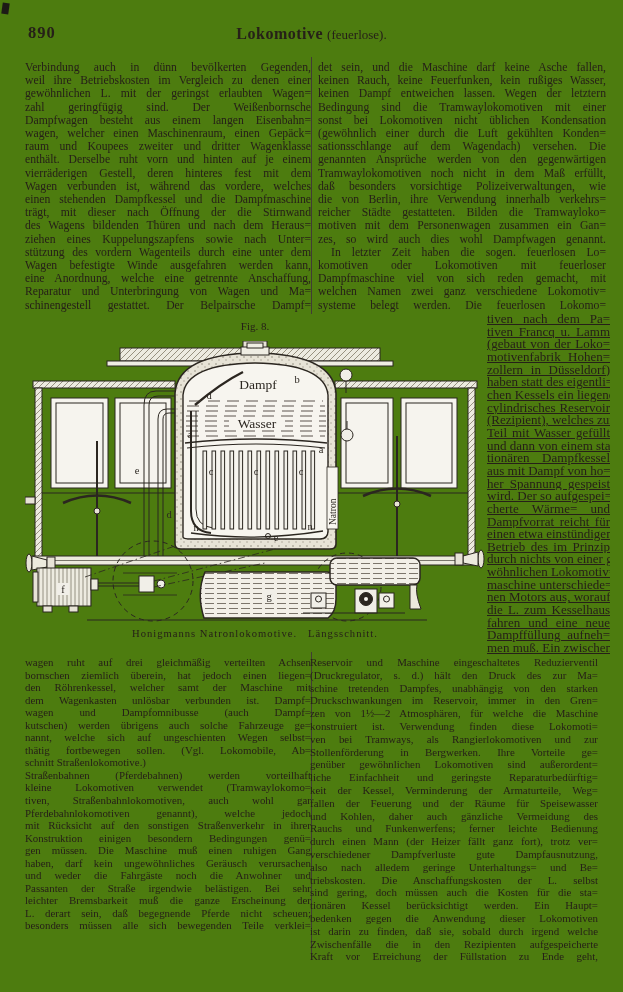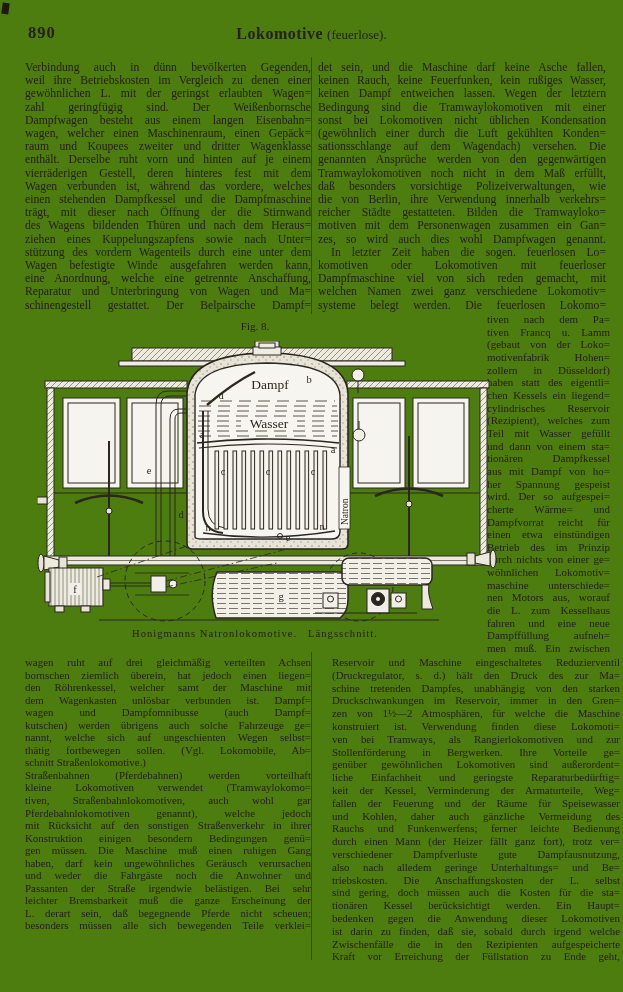--- a/index.html
+++ b/index.html
@@ -12,25 +12,25 @@
   .htitle .paren{font-size:13px;font-weight:normal;}
   .divider{position:absolute;width:1px;background:#413c34;}
   #div-top{left:311px;top:57px;height:257px;}
   #div-bottom{left:311px;top:652px;height:308px;}
   .col{position:absolute;}
   .tline{text-align:justify;text-align-last:justify;overflow:hidden;white-space:nowrap;}
   .endline{text-align-last:left;}
   .indent{padding-left:13px;}
   #left-top{left:25px;top:61px;width:286px;font-size:11.7px;line-height:13.2px;}
   #right-top{left:318px;top:61px;width:288px;font-size:11.7px;line-height:13.2px;}
-  #side-narrow{left:487px;top:313px;width:123px;font-size:11px;line-height:12.65px;}
+  #side-narrow{left:487px;top:313px;width:123px;font-size:13px;line-height:12.65px;text-decoration:underline;}
   #left-bottom{left:25px;top:656px;width:286px;font-size:10.9px;line-height:12.55px;}
-  #right-bottom{left:332px;top:656px;width:288px;font-size:10.9px;line-height:12.8px;}
+  #right-bottom{left:310px;top:656px;width:288px;font-size:10.9px;line-height:12.8px;}
   .figlabel{position:absolute;left:25px;top:320px;width:460px;text-align:center;font-size:11px;}
-  .figwrap{position:absolute;left:37px;top:341px;width:460px;height:283px;}
+  .figwrap{position:absolute;left:25px;top:341px;width:460px;height:283px;}
   .caption{position:absolute;left:25px;top:628px;width:460px;text-align:center;
            font-size:10.6px;letter-spacing:1px;white-space:pre;}
   svg text{font-family:"Liberation Serif",serif;}
 </style>
 </head>
 <body>
 
 <div class="page">
 
   <div class="artifact"></div>

